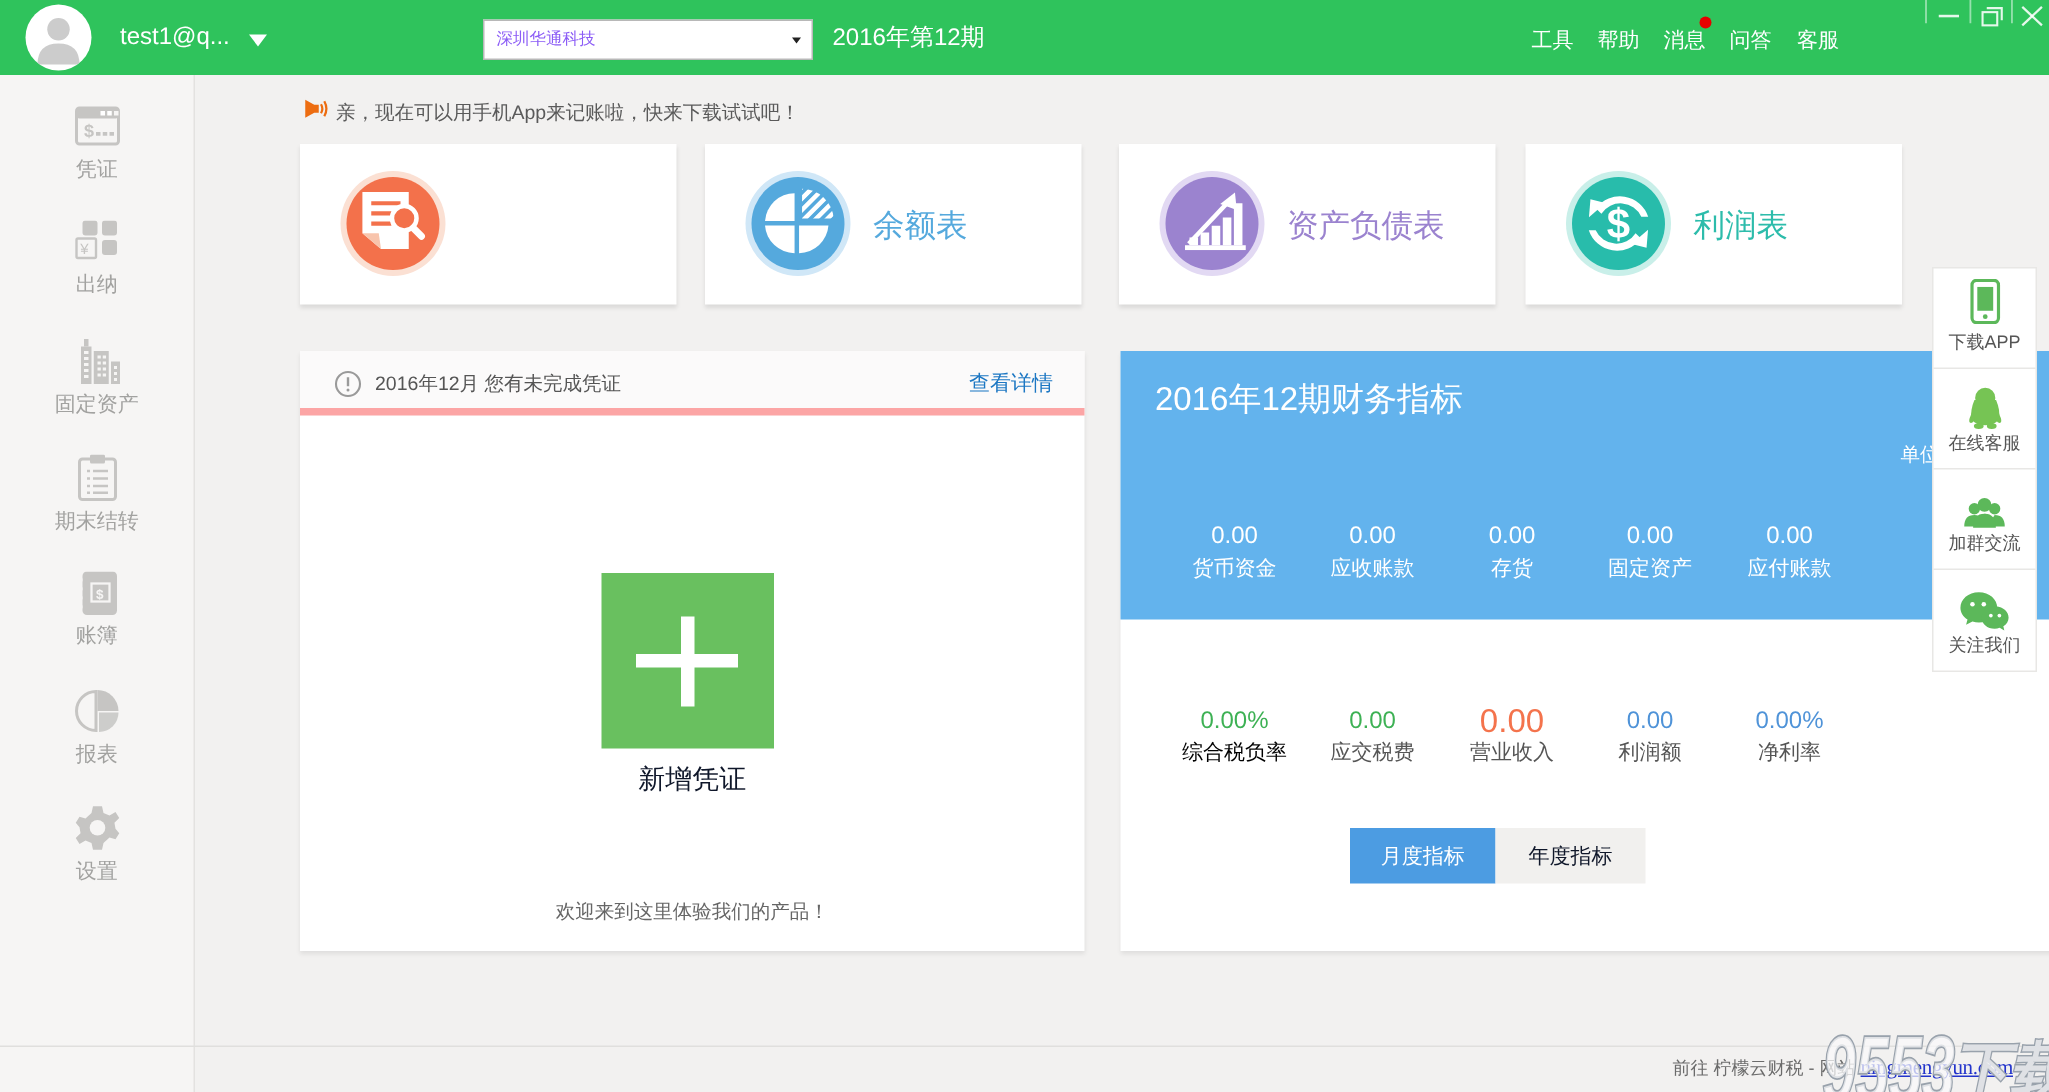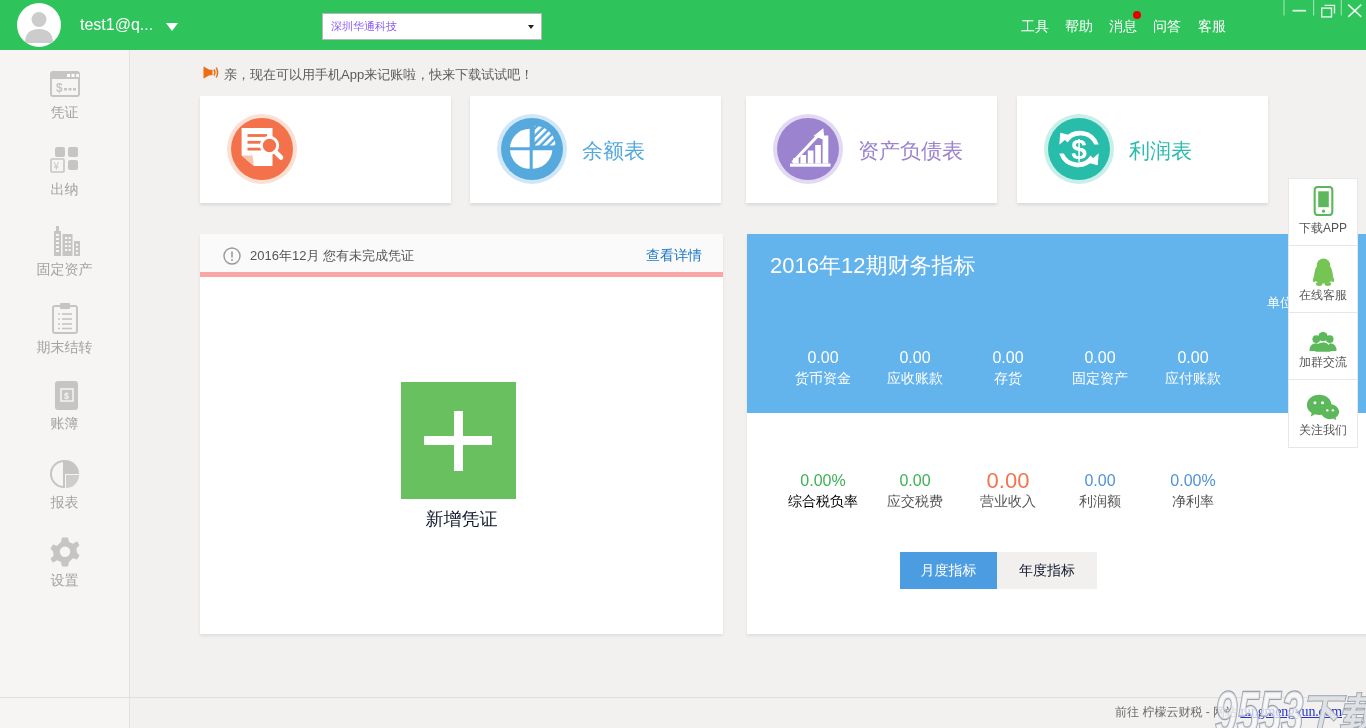--- a/index.html
+++ b/index.html
@@ -84,20 +84,21 @@
       <circle cx="22" cy="16.5" r="7.5" fill="#cccccc"></circle>
       <path d="M8 40 Q8 26 22 26 Q36 26 36 40 Z" fill="#cccccc"></path>
     </svg>
   </div>
   <div id="uname">test1@q...</div>
   <div id="ucaret"></div>
   <div id="combo">
       <span class="txt">深圳华通科技</span>
       <span class="arr"></span>
     </div>
+  <div id="period">2016年第12期</div>
   <div class="topmenu" style="left:1021px;">工具</div>
   <div class="topmenu" style="left:1065px;">帮助</div>
   <div class="topmenu" style="left:1109px;">消息</div>
   <div id="reddot"></div>
   <div class="topmenu" style="left:1153px;">问答</div>
   <div class="topmenu" style="left:1198px;">客服</div>
   <svg class="winbtn" style="left:1270px" width="96" height="24" viewBox="0 0 96 24">
     <g stroke="rgba(255,255,255,0.5)" stroke-width="1.2">
       <line x1="14" y1="0" x2="14" y2="15.5"></line>
       <line x1="43.6" y1="0" x2="43.6" y2="15.5"></line>
@@ -304,20 +305,21 @@
       <circle cx="9" cy="13" r="1" fill="#9a9a9a"></circle>
     </svg>
     <div class="t">2016年12月 您有未完成凭证</div>
     <div id="detlink">查看详情</div>
   </div>
   <div id="plus">
       <div class="h"></div>
       <div class="v"></div>
     </div>
   <div id="newv">新增凭证</div>
+  <div id="welcome">欢迎来到这里体验我们的产品！</div>
 </div>
 
 <div id="rpanel">
   <div id="rphead">
     <div id="rptitle">2016年12期财务指标</div>
     <div id="navbtns">
       <div class="b1"><svg width="21" height="22" viewBox="0 0 21 22">
             <polyline points="12,6 8,11 12,16" fill="none" stroke="#4a4a4a" stroke-width="2.2"></polyline>
           </svg></div>
       <div class="b2"><svg width="22" height="22" viewBox="0 0 22 22">

